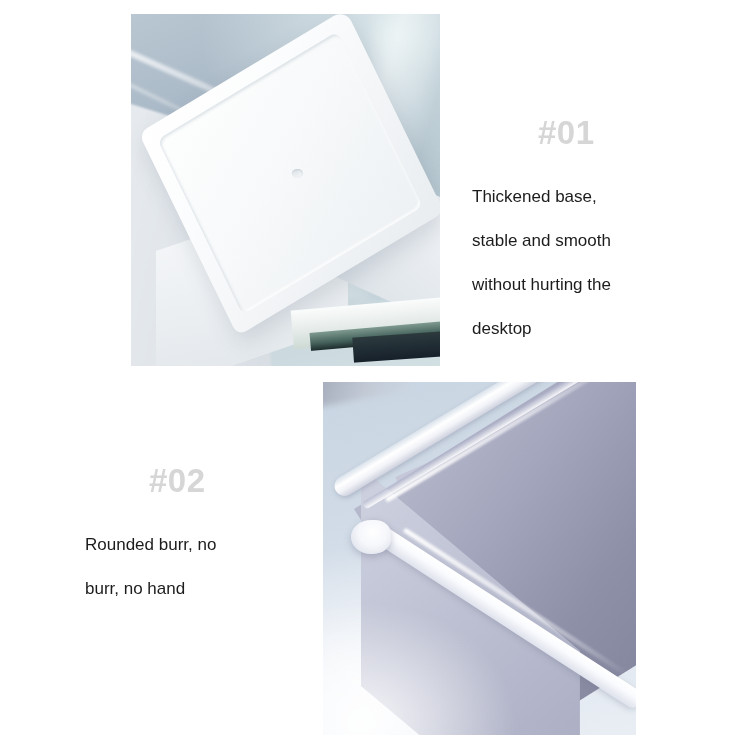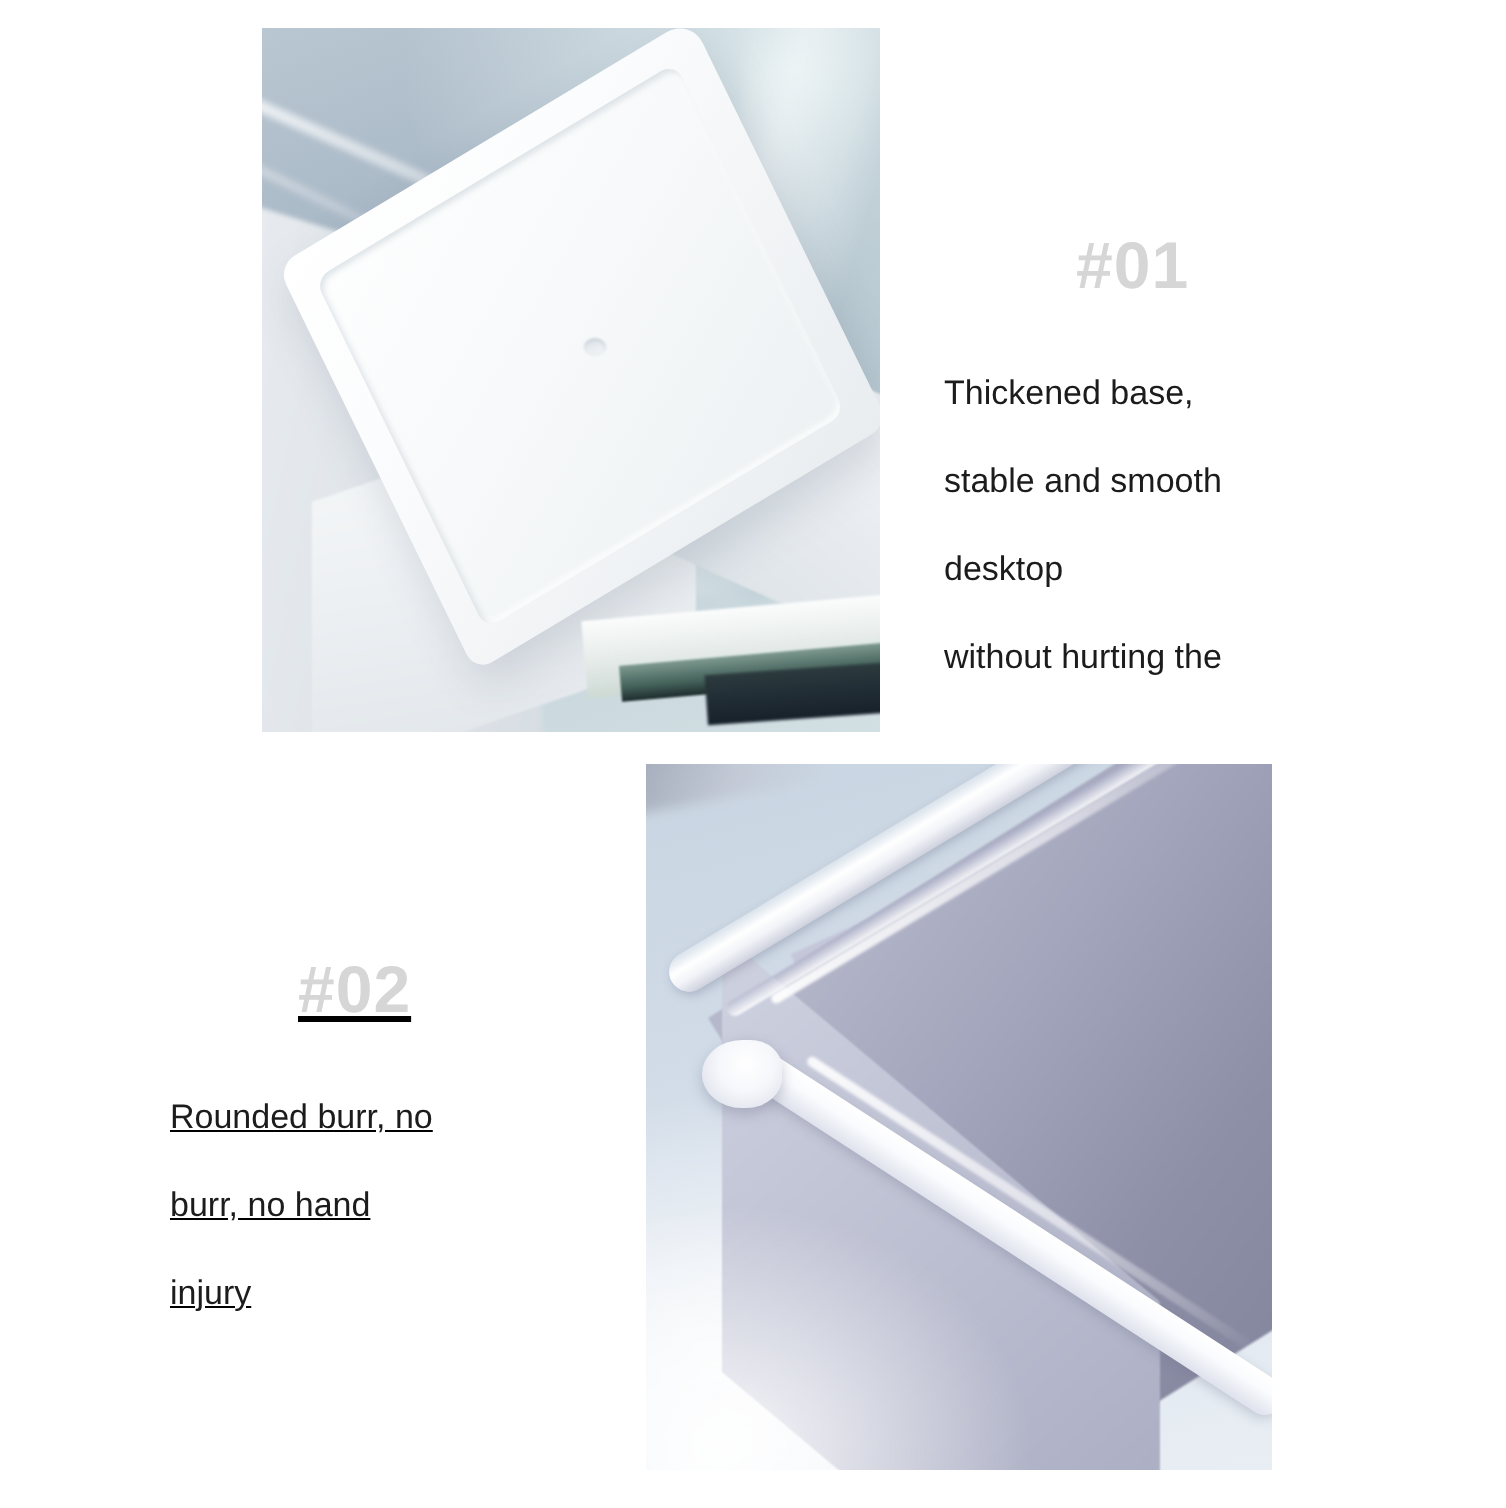--- a/index.html
+++ b/index.html
@@ -368,23 +368,22 @@
   }
   #text-one .badge {
     padding-left: 68px;
   }
   #text-one .body-text {
     padding-left: 2px;
   }
 
   #text-two {
     left: 83px;
-    top: 478px;
+    top: 464px;
     width: 240px;
-    text-decoration: underline;
   }
   #text-two .badge {
     padding-left: 66px;
   }
   #text-two .body-text {
     padding-left: 2px;
   }
 </style>
 </head>
 <body>
@@ -404,29 +403,28 @@
     <div class="p1-dot"></div>
     <div class="p1-shelf"></div>
     <div class="p1-shelf-edge"></div>
     <div class="p1-shelf-dark"></div>
   </div>
 
   <div class="text-block" id="text-one">
     <p class="badge">#01</p>
     <p class="body-text">Thickened base,</p>
     <p class="body-text">stable and smooth</p>
+    <p class="body-text">without hurting the</p>
     <p class="body-text">desktop</p>
-    <p class="body-text">without hurting the</p>
   </div>
 
   <div class="text-block" id="text-two">
     <p class="badge">#02</p>
     <p class="body-text">Rounded burr, no</p>
     <p class="body-text">burr, no hand</p>
-    <p class="body-text">injury</p>
   </div>
 
   <div class="photo" id="photo-two">
     <div class="photo-layer p2-bg"></div>
     <div class="p2-topleft"></div>
     <div class="p2-basin"></div>
     <div class="p2-body"></div>
     <div class="p2-front"></div>
     <div class="p2-groove-a"></div>
     <div class="p2-groove-b"></div>

